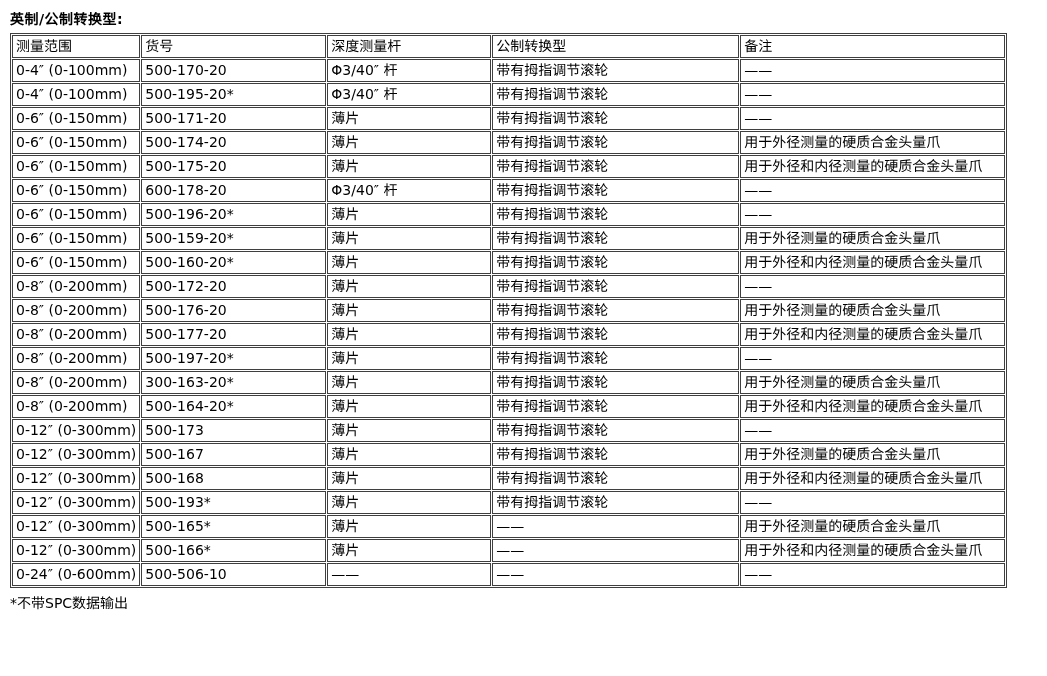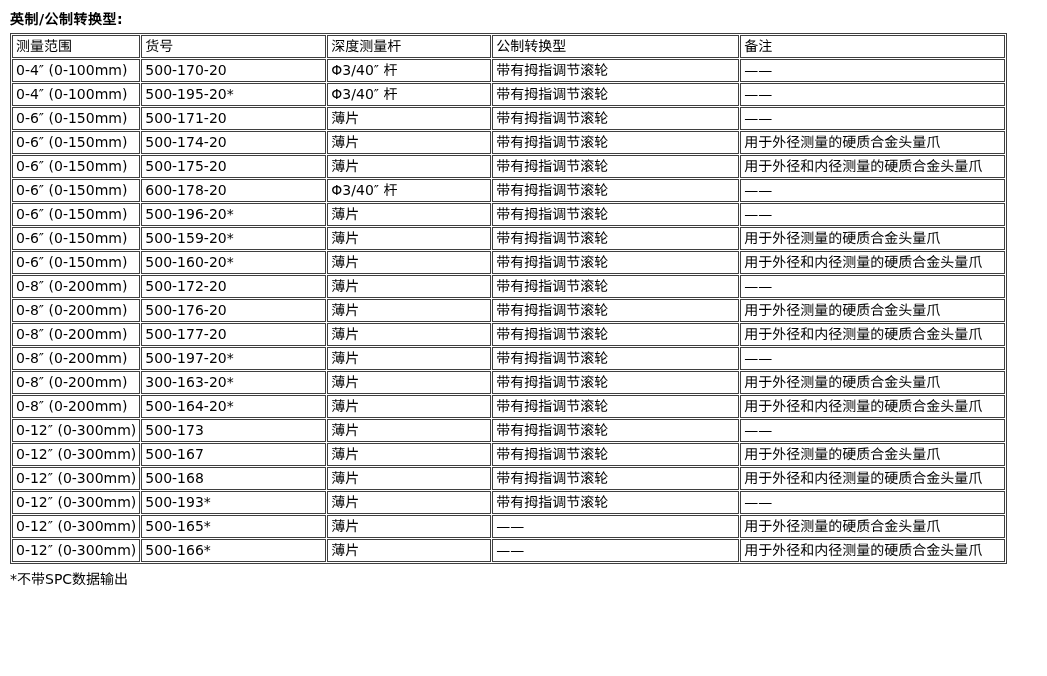--- a/index.html
+++ b/index.html
@@ -219,18 +219,25 @@
           <td>——</td>
           <td>用于外径测量的硬质合金头量爪</td>
         </tr>
         <tr>
           <td>0-12″ (0-300mm)</td>
           <td>500-166*</td>
           <td>薄片</td>
           <td>——</td>
           <td>用于外径和内径测量的硬质合金头量爪</td>
         </tr>
+        <tr>
+          <td>0-24″ (0-600mm)</td>
+          <td>500-506-10</td>
+          <td>——</td>
+          <td>——</td>
+          <td>——</td>
+        </tr>
       </tbody>
   </table>
 
   <div class="footnote">*不带SPC数据输出</div>
 
 </div>
 
 </body></html>

